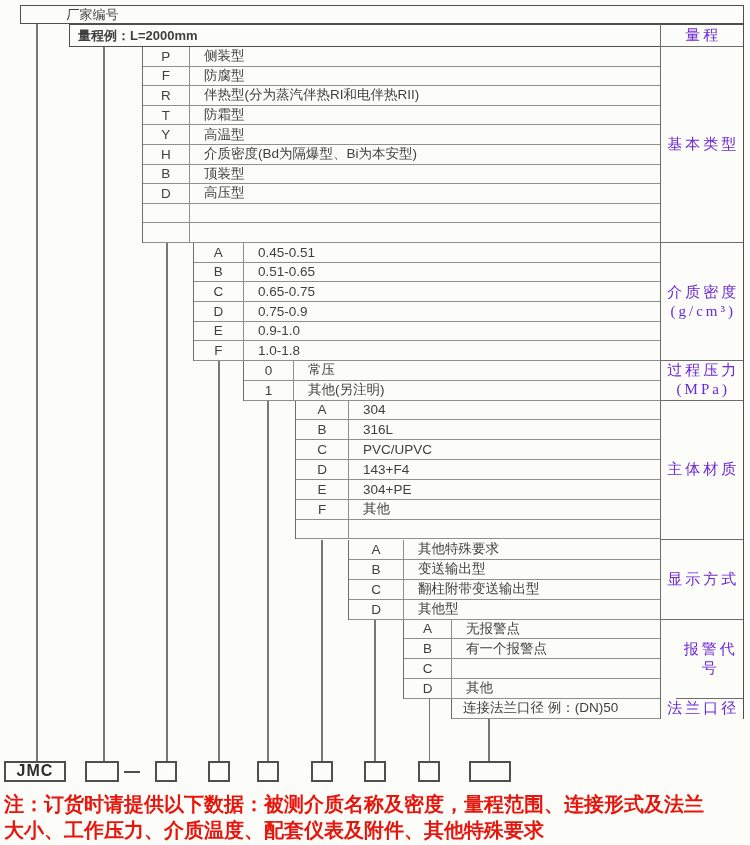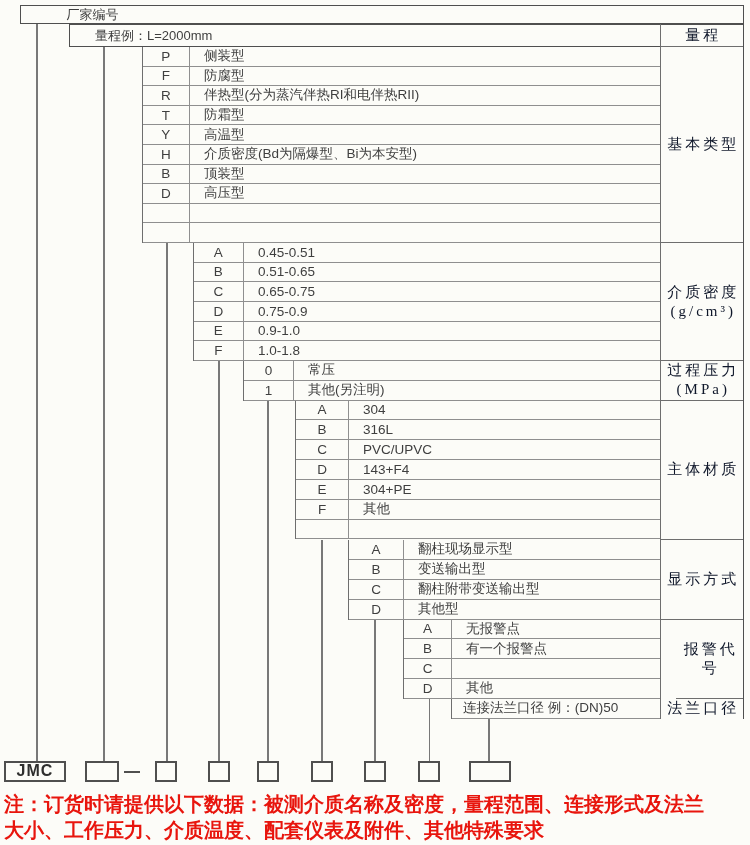--- a/index.html
+++ b/index.html
@@ -11,21 +11,21 @@
   .outline-box{
     position:absolute;border:1.5px solid var(--bdark,#4f4f4f);
     display:flex;align-items:center;font-size:13px;background:transparent;
   }
   .section{position:absolute;border-left:1px solid var(--bmid,#6e6e6e);}
   .trow{display:flex;border-bottom:1px solid var(--blite,#8f8f8f);font-size:13.5px;}
   .trow .code{display:flex;align-items:center;justify-content:center;border-right:1px solid var(--blite,#8f8f8f);height:100%;}
   .trow .desc{flex:1;display:flex;align-items:center;padding-left:14px;height:100%;}
   .labelcol{
     position:absolute;border-left:1px solid var(--bmid,#6e6e6e);border-right:1.5px solid var(--bdark,#4f4f4f);
-    font-family:"Liberation Serif","DejaVu Serif",serif;color:#0f172a;
+    font-family:"Liberation Serif","DejaVu Serif",serif;color:#6d28d9;
   }
   .labelcell{
     display:flex;flex-direction:column;align-items:center;justify-content:center;
     border-bottom:1px solid var(--bmid,#6e6e6e);font-size:15px;letter-spacing:3px;padding-left:3px;
     line-height:19px;text-align:center;
   }
   .labelcell:last-child{border-bottom:none;}
   .dropline{position:absolute;width:1.5px;background:#787878;}
   .codebox{position:absolute;border:2px solid var(--bdark,#4f4f4f);background:transparent;}
   .jmc{display:flex;align-items:center;justify-content:center;font-weight:bold;font-size:16px;letter-spacing:1px;color:#2e2e2e;}
@@ -34,21 +34,21 @@
 </style>
 </head>
 <body>
 
 <div class="canvas" style="--red: #e8150d; --bdark: #4f4f4f; --bmid: #6e6e6e; --blite: #8f8f8f; --text: #3f3f3f;">
 
   <div class="outline-box" style="left:19.5px;top:5px;width:724px;height:19px;padding-left:46px;">
     <span>厂家编号</span>
   </div>
 
-  <div class="outline-box" style="left:69px;top:24px;width:674.5px;height:23px;padding-left:25px;">
+  <div class="outline-box" style="left:69px;top:24px;width:674.5px;height:23px;padding-left:8px;font-weight:bold;">
     <span>量程例：L=2000mm</span>
   </div>
 
   <div id="sections">
       <div class="section" style="left: 141.5px; top: 47px; width: 518.5px; height: 196px;">
         <div class="trow" style="height: 19.6px;">
           <span class="code" style="width: 47.5px;">P</span>
           <span class="desc">侧装型</span>
         </div>
         <div class="trow" style="height: 19.6px;">
@@ -150,21 +150,21 @@
           <span class="desc">其他</span>
         </div>
         <div class="trow" style="height: 19.857px;">
           <span class="code" style="width: 53px;"></span>
           <span class="desc"></span>
         </div>
       </div>
       <div class="section" style="left: 348px; top: 539.5px; width: 312px; height: 80px;">
         <div class="trow" style="height: 20px;">
           <span class="code" style="width: 55px;">A</span>
-          <span class="desc">翻柱现场显示型</span>
+          <span class="desc">其他特殊要求</span>
         </div>
         <div class="trow" style="height: 20px;">
           <span class="code" style="width: 55px;">B</span>
           <span class="desc">变送输出型</span>
         </div>
         <div class="trow" style="height: 20px;">
           <span class="code" style="width: 55px;">C</span>
           <span class="desc">翻柱附带变送输出型</span>
         </div>
         <div class="trow" style="height: 20px;">

